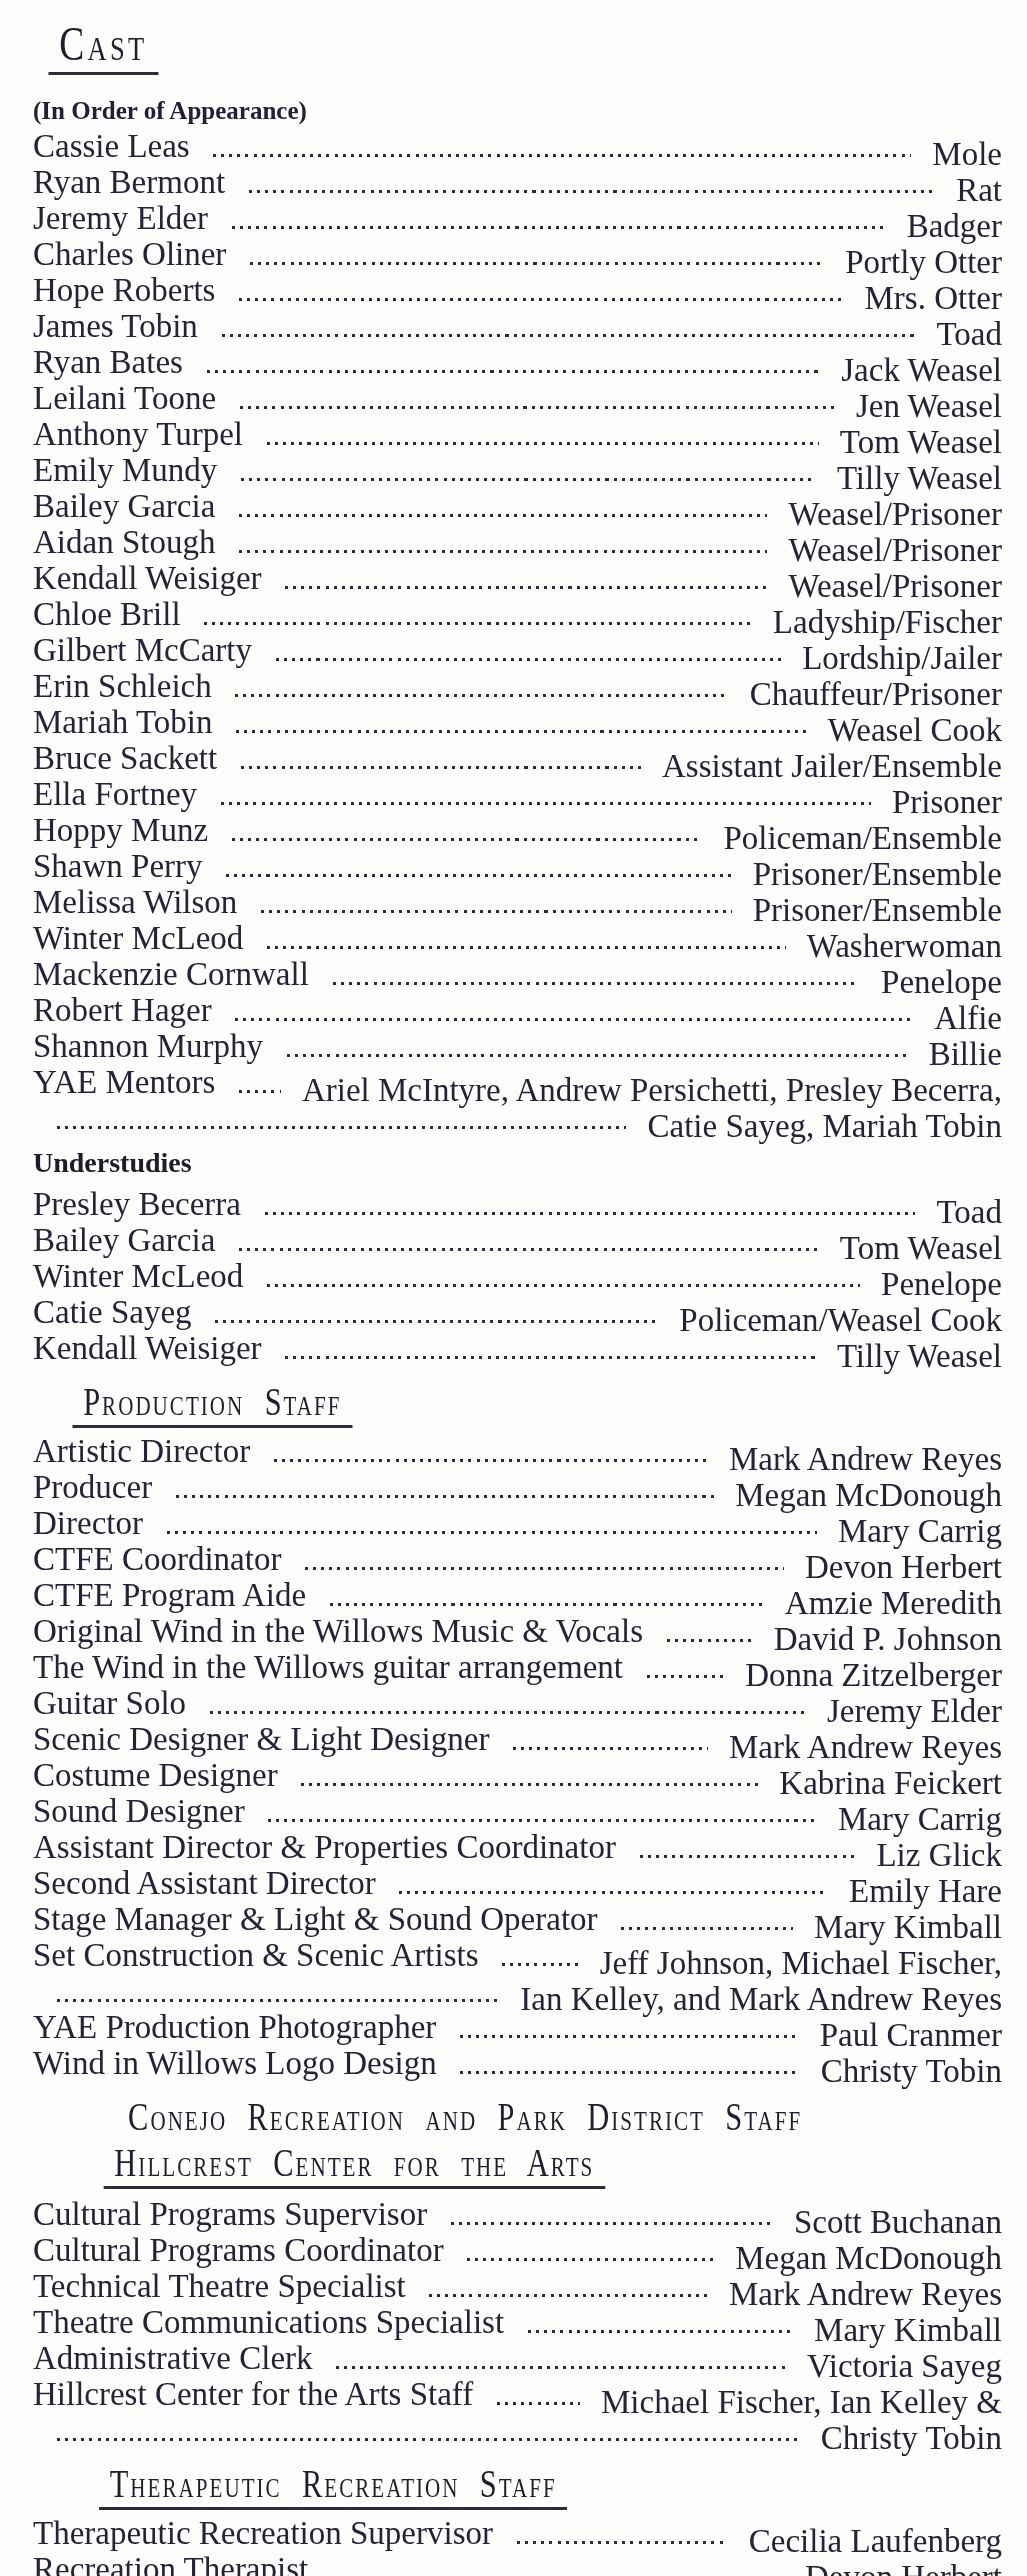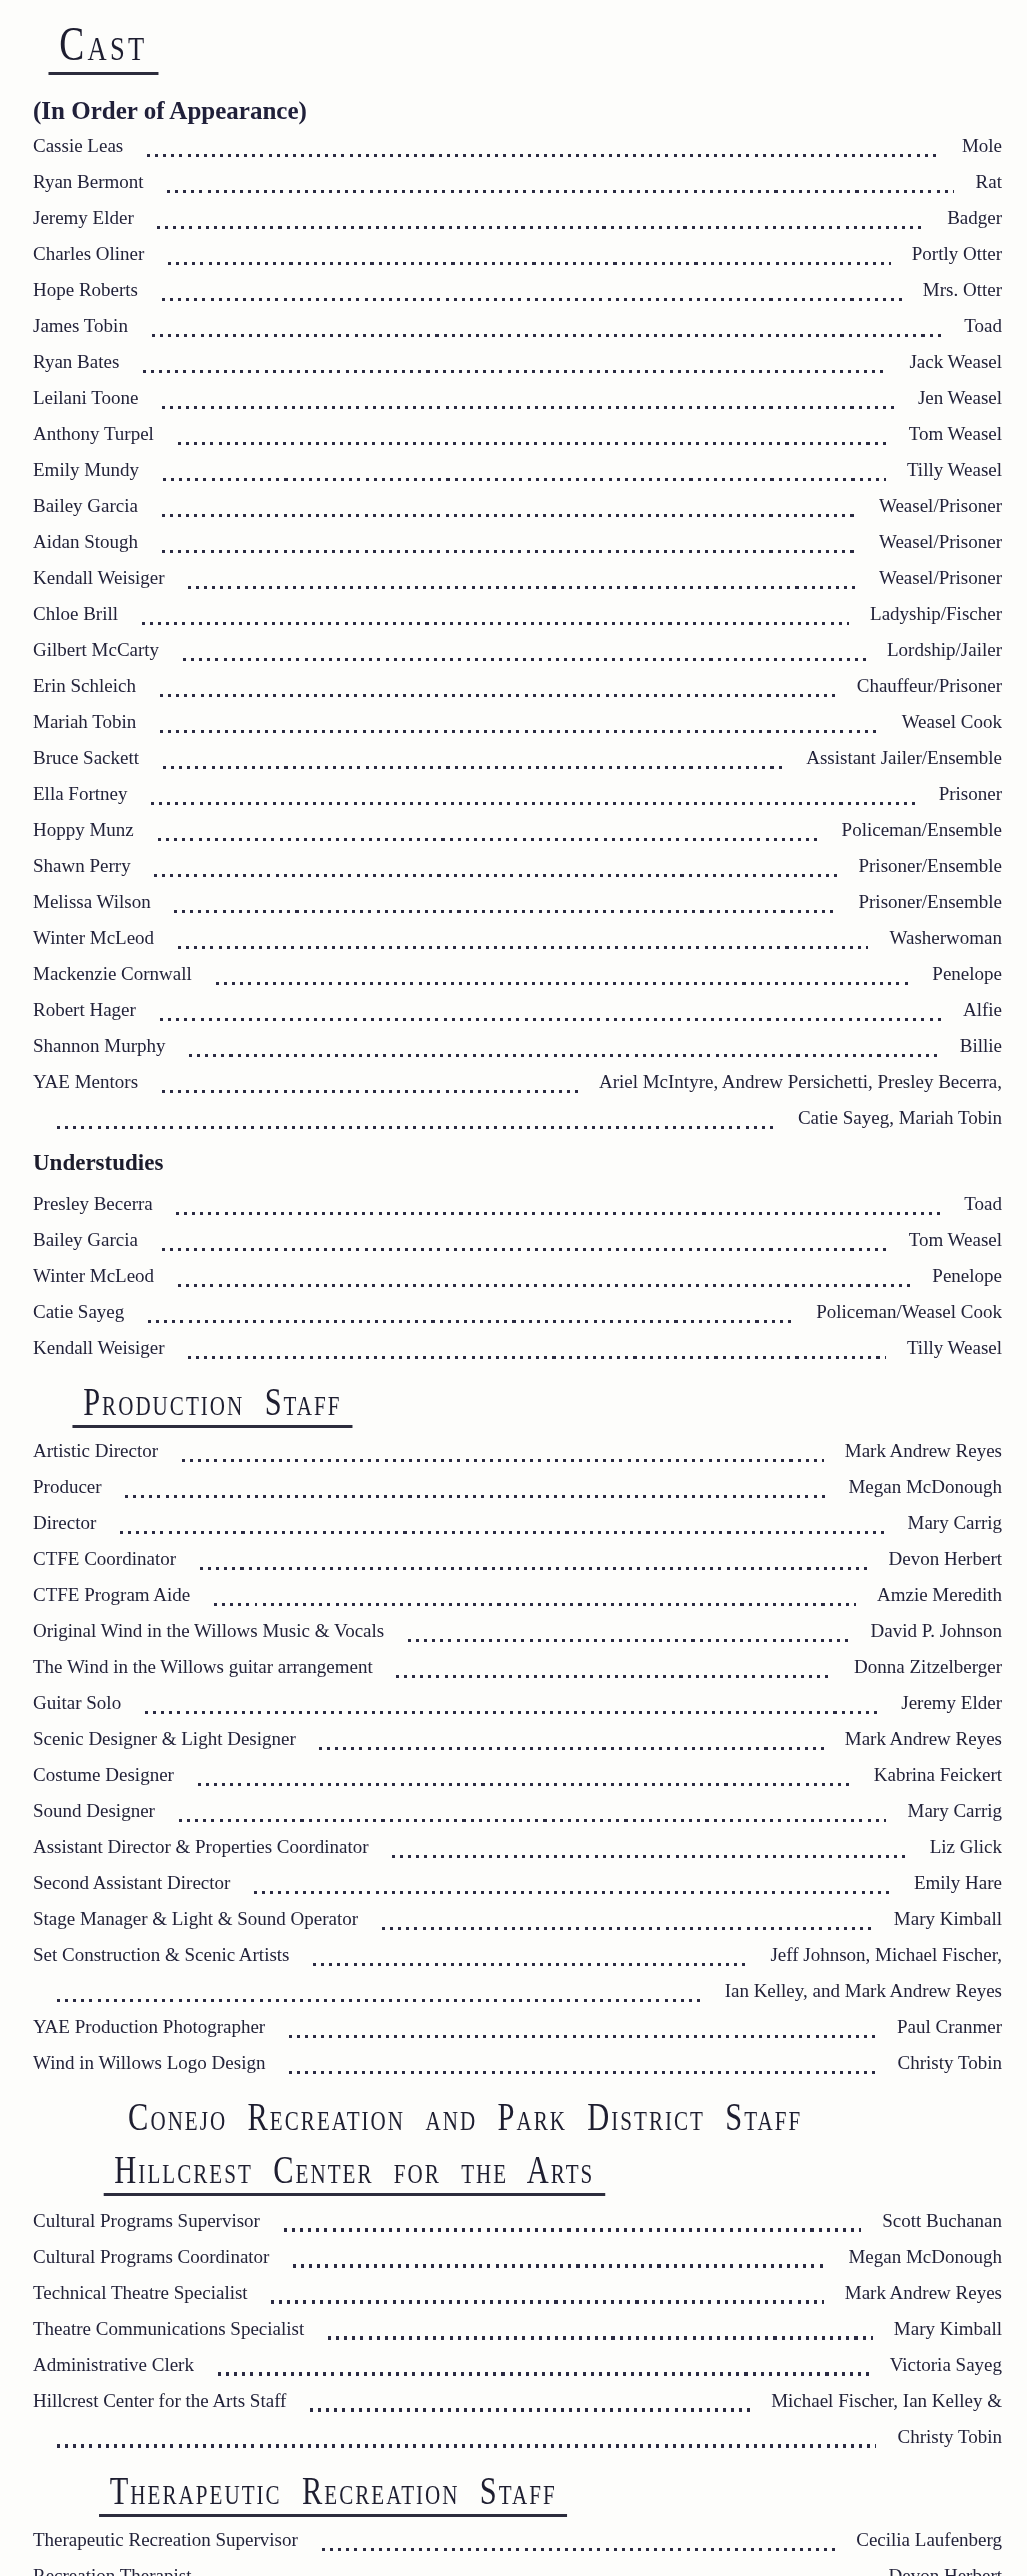--- a/index.html
+++ b/index.html
@@ -25,29 +25,29 @@
     line-height:1.04;
     color:#1e1e30;
   }
   .u{border-bottom:3.4px solid #2c2c3c;padding:0 13.7px 2.6px;}
   .big{font-size:48px;letter-spacing:4.3px;}
   .med{font-size:39px;}
   .subtitle{
     font-size:25px;font-weight:bold;line-height:29px;margin-top:21px;color:#20203a;
   }
   .sub-hdr{
-    font-size:23px;font-weight:bold;line-height:38px;
+    font-size:28px;font-weight:bold;line-height:38px;
     margin:8.6px 0 3.4px;color:#1c1c2c;
   }
   .sec-hdr{margin-top:16px;margin-bottom:5.1px;}
-  .sec-hdr2{margin-top:12px;margin-bottom:6.9px;}
+  .sec-hdr2{margin-top:5px;margin-bottom:6.9px;}
   .list{margin-top:3.4px;}
   .row{
-    display:flex;align-items:flex-end;
-    font-size:19px;line-height:36px;height:36px;
+    display:flex;align-items:center;
+    font-size:33px;line-height:36px;height:36px;
     white-space:nowrap;
     gap:16px;
   }
   .nm{flex:0 0 auto;white-space:pre;}
   .rl{flex:0 0 auto;white-space:pre;margin-top:16px;}
   .it{}
   .dots{
     flex:1 1 auto;min-width:10.3px;align-self:stretch;
     position:relative;margin-left:5.1px;margin-right:2.6px;
   }

